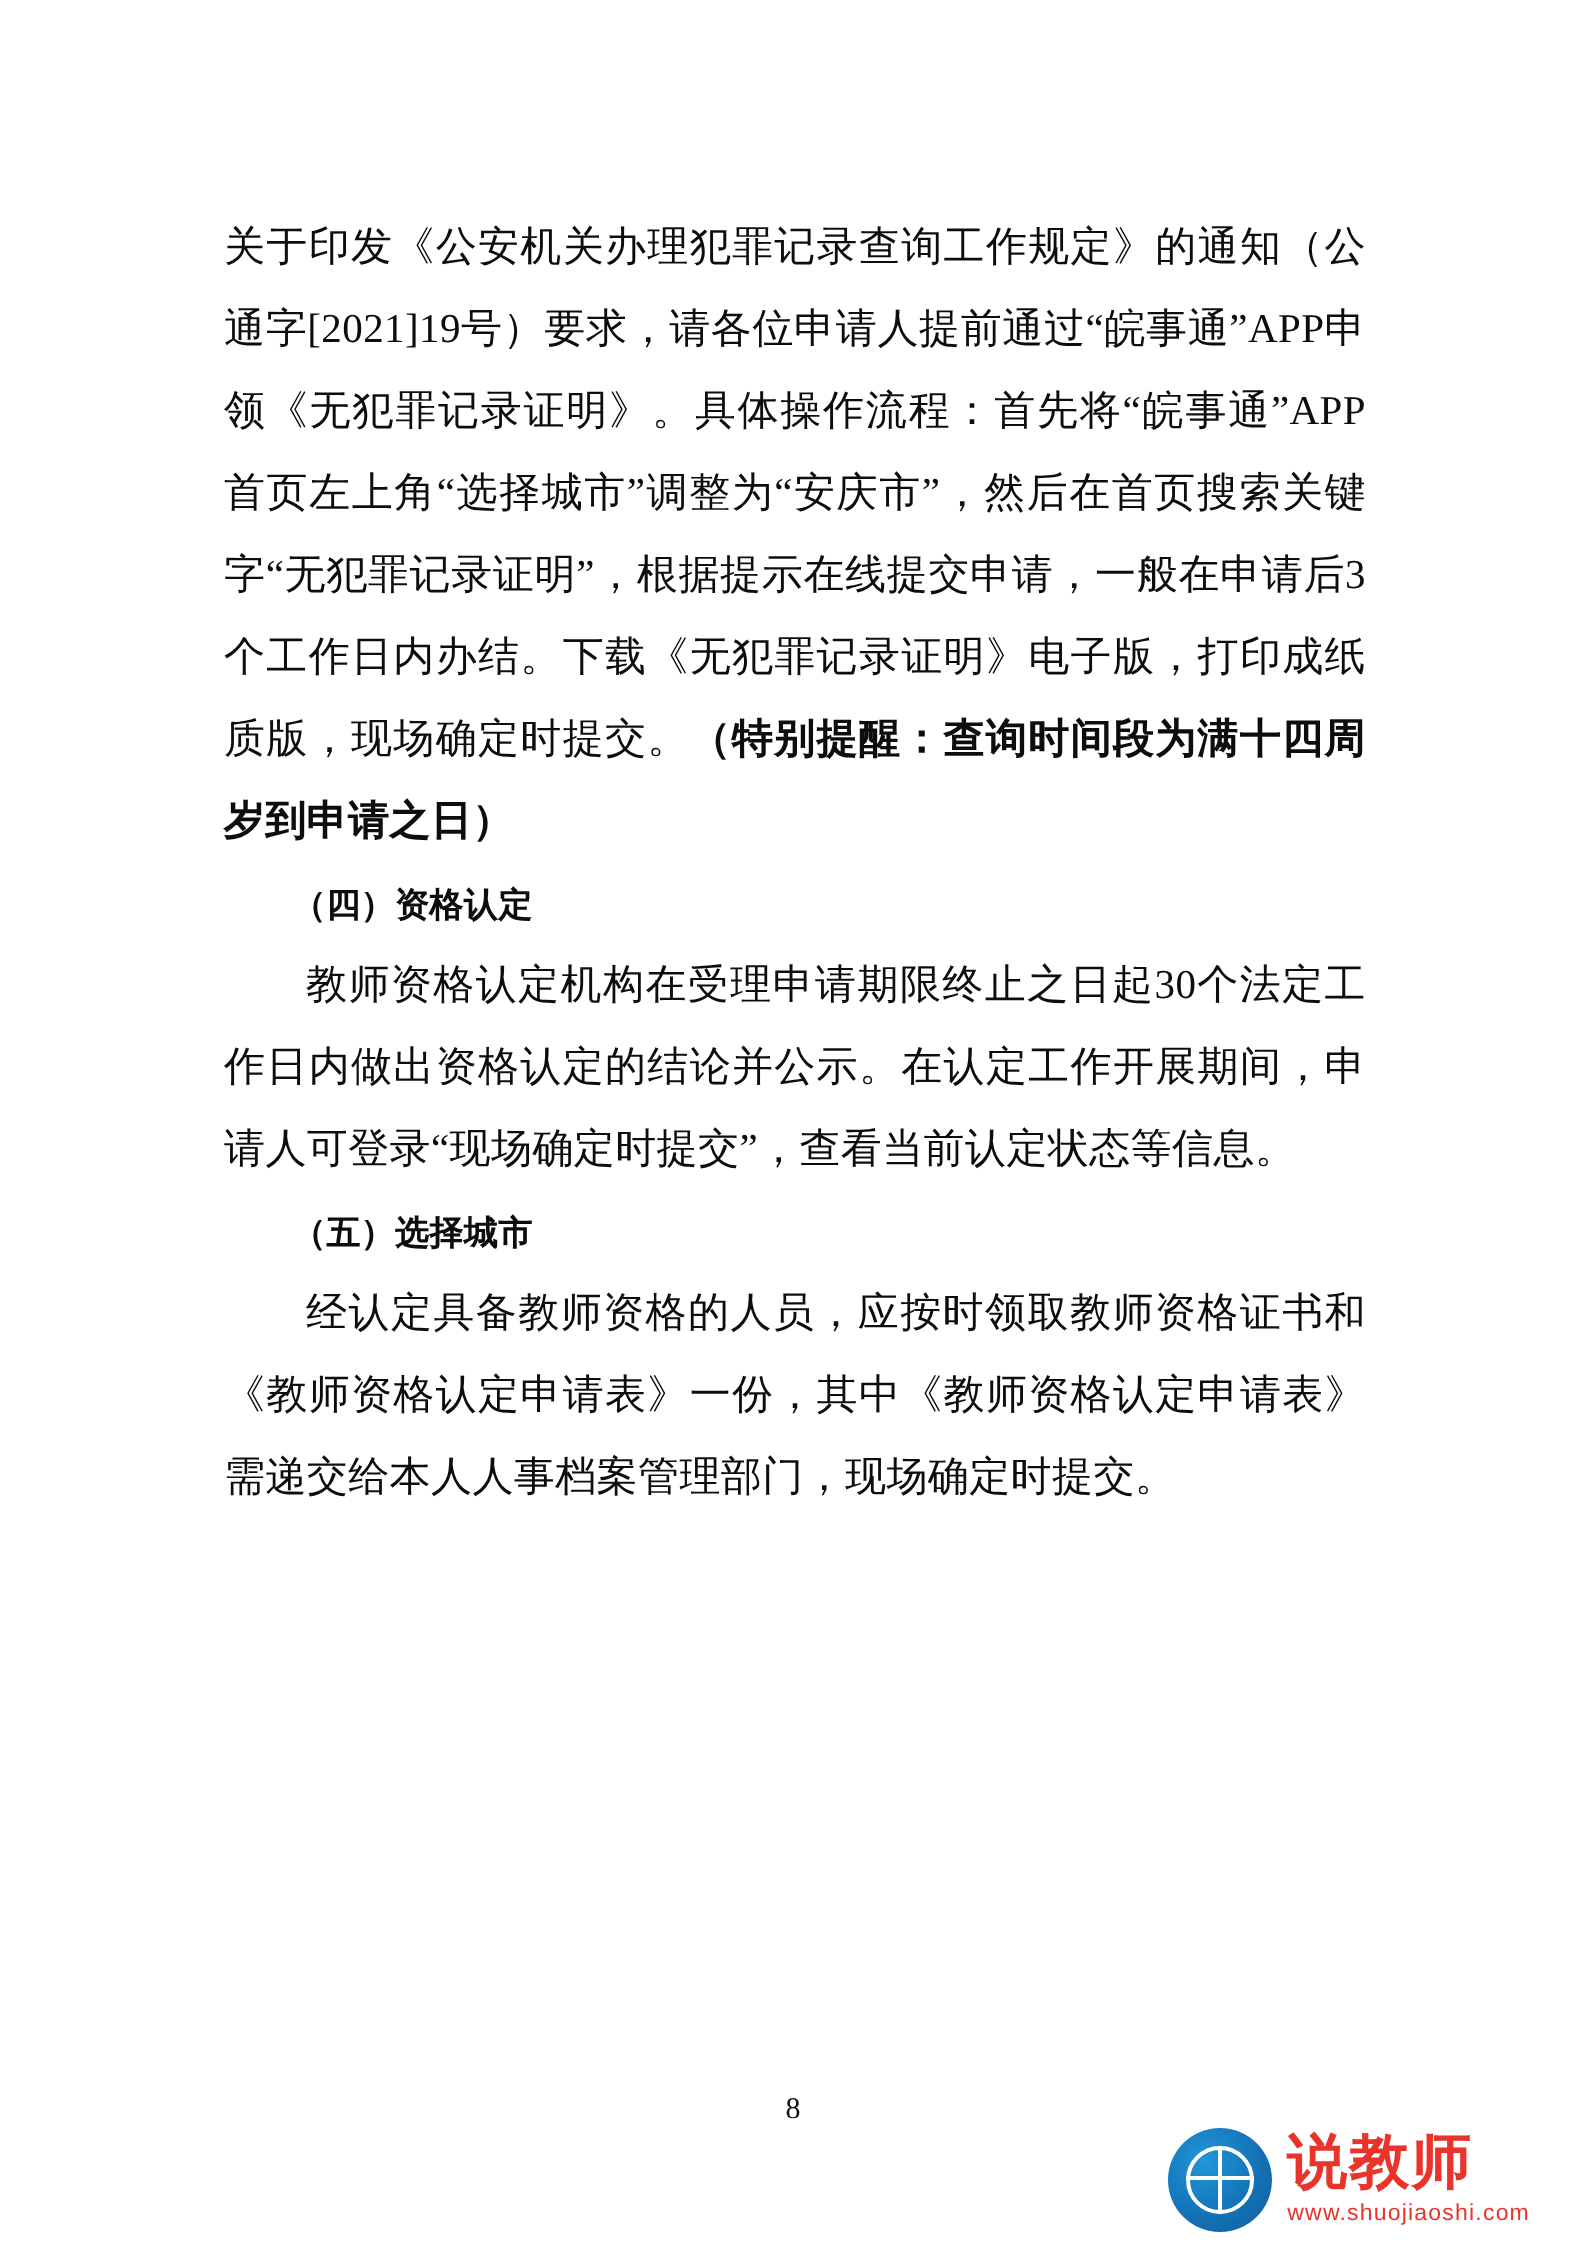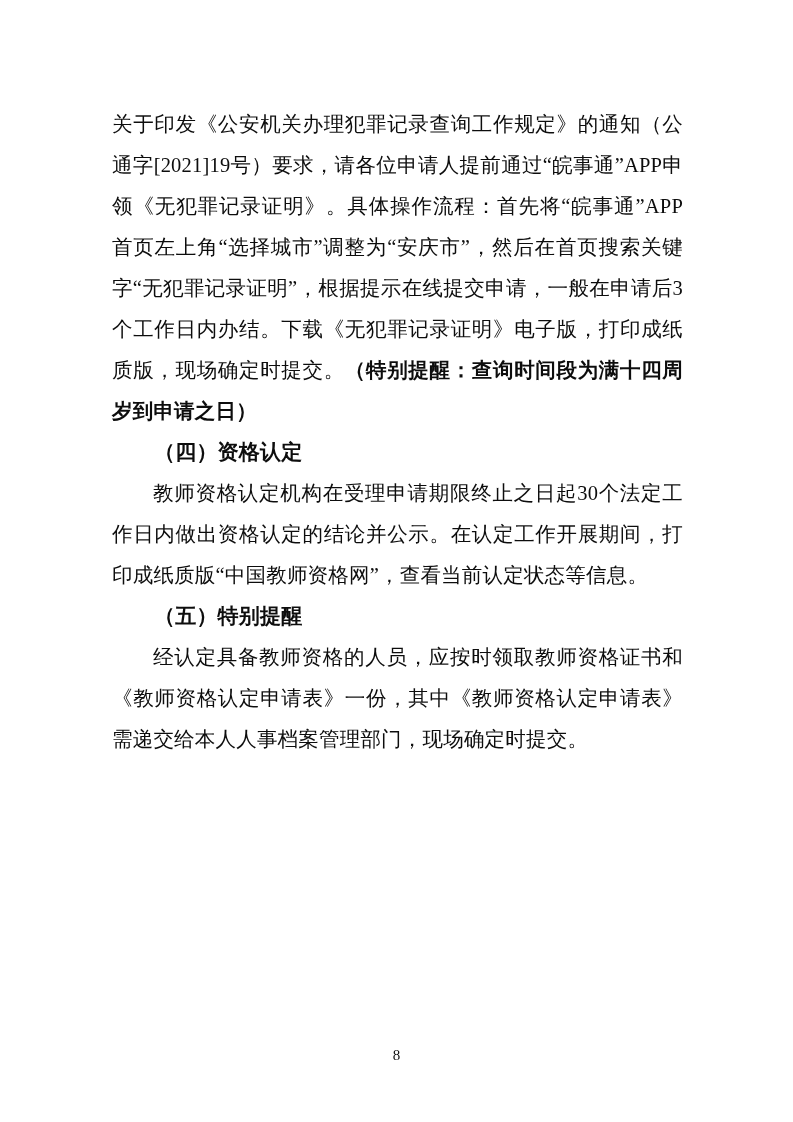--- a/index.html
+++ b/index.html
@@ -39,21 +39,21 @@
     margin: 0;
     text-indent: 2em;
   }
   .bold {
     font-weight: bold;
   }
   .heading {
     margin: 0;
     font-weight: bold;
     text-indent: 2em;
-    font-size: 21px;
+    font-size: 17px;
     line-height: 41px;
   }
   .page-number {
     position: absolute;
     left: 0;
     right: 0;
     top: 1035px;
     text-align: center;
     font-size: 15px;
     font-family: "Liberation Serif", serif;
@@ -129,24 +129,33 @@
 
 <div class="page">
 
   <div class="body-text">
 
     <p class="para"><span>关于印发《公安机关办理犯罪记录查询工作规定》的通知（公通字[2021]19号）要求，请各位申请人提前通过“皖事通”APP申领《无犯罪记录证明》。具体操作流程：首先将“皖事通”APP首页左上角“选择城市”调整为“安庆市”，然后在首页搜索关键字“无犯罪记录证明”，根据提示在线提交申请，一般在申请后3个工作日内办结。下载《无犯罪记录证明》电子版，打印成纸质版，现场确定时提交。</span><span class="bold">（特别提醒：查询时间段为满十四周岁到申请之日）</span></p>
 
 
     <p class="heading">（四）资格认定</p>
 
-    <p class="para-indent">教师资格认定机构在受理申请期限终止之日起30个法定工作日内做出资格认定的结论并公示。在认定工作开展期间，打印成纸质版“中国教师资格网”，查看当前认定状态等信息。</p>
+    <p class="para-indent">教师资格认定机构在受理申请期限终止之日起30个法定工作日内做出资格认定的结论并公示。在认定工作开展期间，申请人可登录“现场确定时提交”，查看当前认定状态等信息。</p>
 
-    <p class="heading">（五）特别提醒</p>
+    <p class="heading">（五）选择城市</p>
 
     <p class="para-indent">经认定具备教师资格的人员，应按时领取教师资格证书和《教师资格认定申请表》一份，其中《教师资格认定申请表》需递交给本人人事档案管理部门，现场确定时提交。</p>
 
   </div>
 
   <div class="page-number">8</div>
 
+  <div class="watermark">
+    <div class="wm-logo">
+        <span class="wm-globe-v"></span>
+      </div>
+    <div class="wm-right">
+      <div class="wm-title">说教师</div>
+      <div class="wm-url">www.shuojiaoshi.com</div>
+    </div>
+  </div>
 
 </div>
 
 </body></html>

